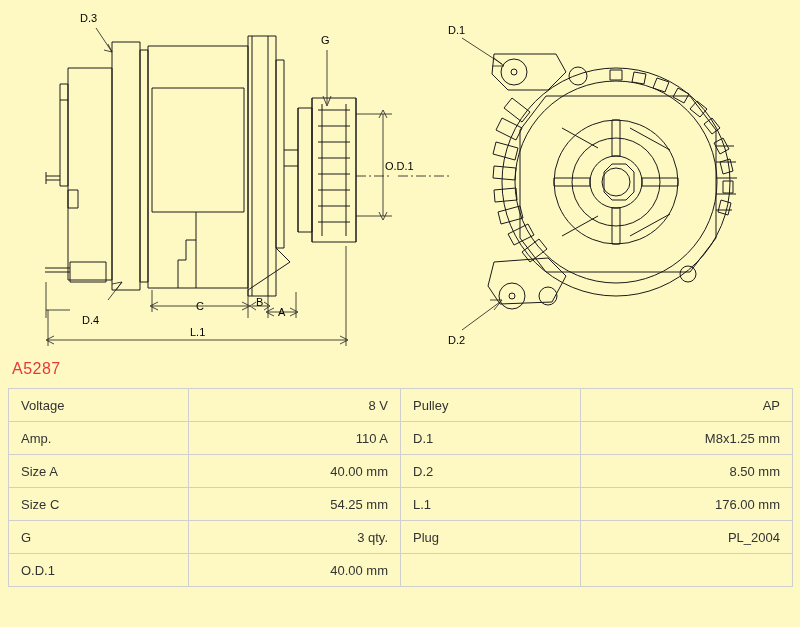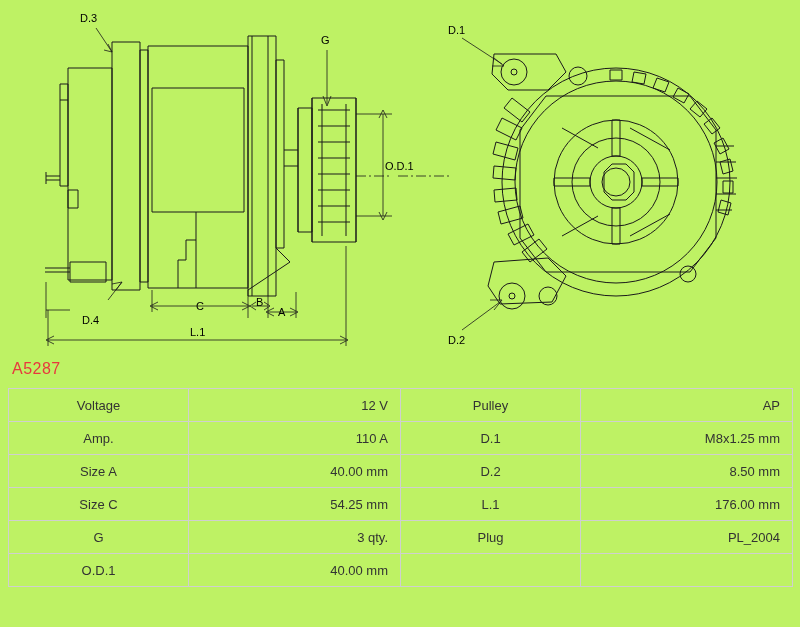--- a/index.html
+++ b/index.html
@@ -6,21 +6,21 @@
   html, body {
     margin: 0;
     padding: 0;
     background: #ffffff;
     font-family: "Liberation Sans", sans-serif;
   }
   #page {
     position: relative;
     width: 800px;
     height: 627px;
-    background: #bef264;
+    background: #fef9c3;
     overflow: hidden;
   }
   #drawing {
     position: absolute;
     left: 0;
     top: 0;
     width: 800px;
     height: 360px;
   }
   #part-title {
@@ -39,21 +39,21 @@
     border-collapse: collapse;
     table-layout: fixed;
   }
   #spec-table td {
     border: 1px solid #cfcfcf;
     height: 33px;
     font-size: 13px;
     color: #333333;
     padding: 0 12px;
   }
-  td.label { text-align: center; color: #444444; width: 180px; }
+  td.label { text-align: left; color: #444444; width: 180px; }
   td.value { text-align: right; color: #333333; width: 212px; }
   td.empty { border-color: #cfcfcf; }
   .dim-text { font-size: 11px; fill: #000000; font-family: "Liberation Sans", sans-serif; }
 </style>
 </head>
 <body>
 
 <div id="page">
 
   <svg id="drawing" viewBox="0 0 800 360">
@@ -239,21 +239,21 @@
     <text class="dim-text" x="448" y="34">D.1</text>
     <text class="dim-text" x="448" y="344">D.2</text>
   </svg>
 
   <div id="part-title">A5287</div>
 
   <table id="spec-table">
     <tbody>
       <tr>
         <td class="label">Voltage</td>
-        <td class="value">12 V</td>
+        <td class="value">8 V</td>
         <td class="label">Pulley</td>
         <td class="value">AP</td>
       </tr>
       <tr>
         <td class="label">Amp.</td>
         <td class="value">110 A</td>
         <td class="label">D.1</td>
         <td class="value">M8x1.25 mm</td>
       </tr>
       <tr>

